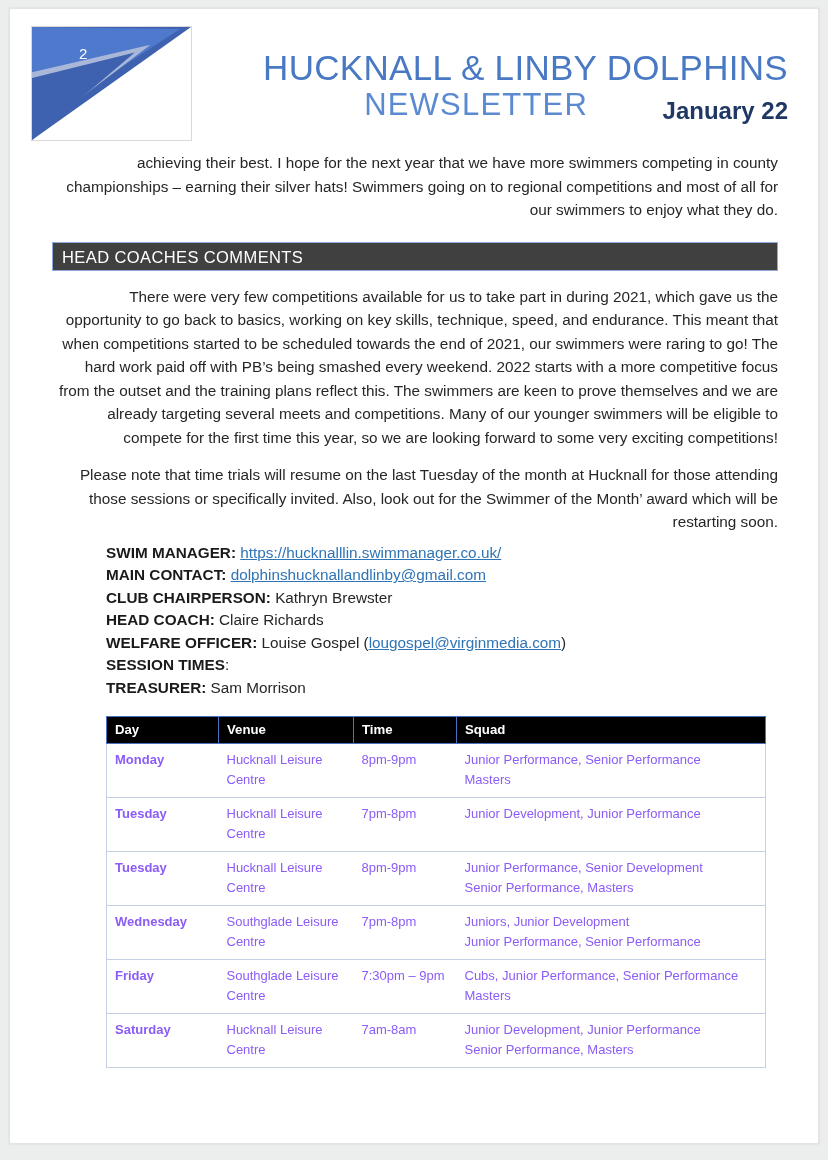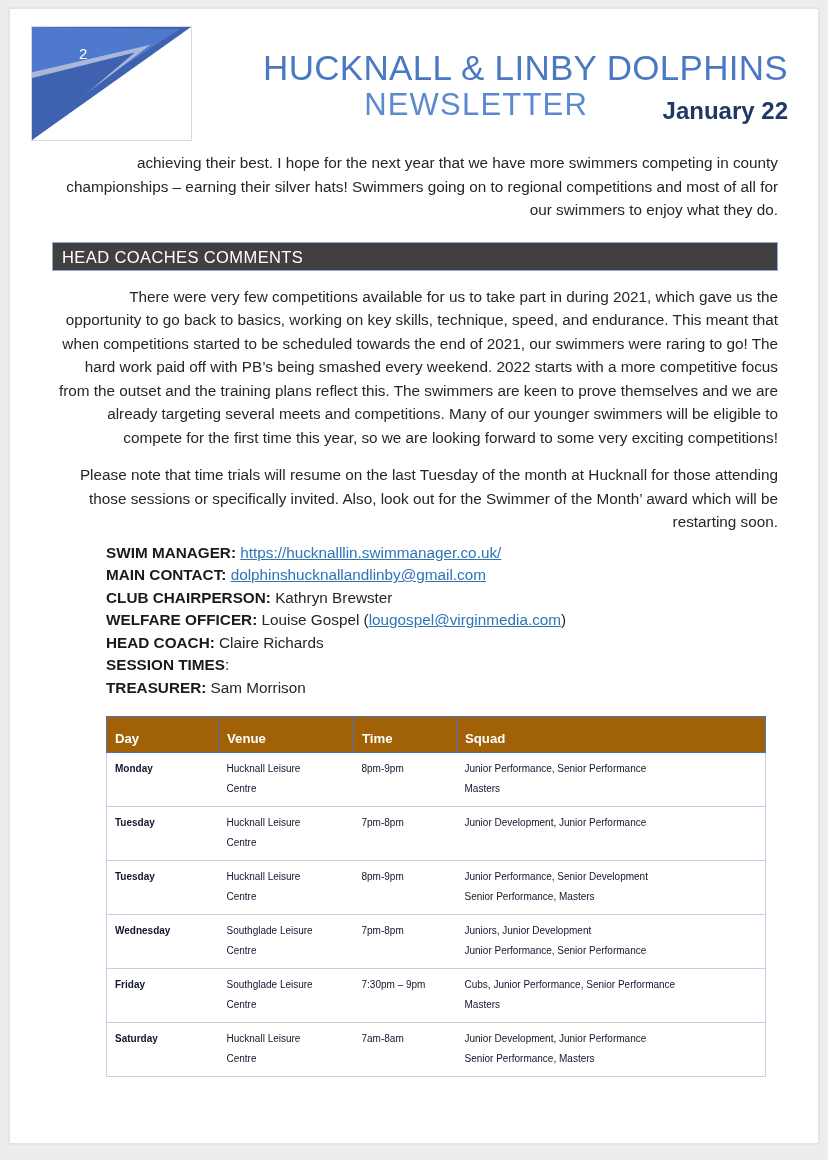--- a/index.html
+++ b/index.html
@@ -162,32 +162,32 @@
 
   
   .sessions-table {
     margin: 9px 0 0 96px;
     width: 623px;
     border-collapse: collapse;
     table-layout: fixed;
     font-family: "Liberation Sans", sans-serif;
   }
   .sessions-table th {
-    background: #a16207;
+    background: #000000;
     color: #ffffff;
     font-size: 13.2px;
     font-weight: bold;
     text-align: left;
-    padding: 14px 0 5px 8px;
+    padding: 5px 0 5px 8px;
     border: 1px solid #4a72c0;
     line-height: 16px;
   }
   .sessions-table td {
-    font-size: 10px;
-    color: #0f172a;
+    font-size: 13px;
+    color: #8b5cf6;
     vertical-align: top;
     padding: 6px 4px 7px 8px;
     border: 1px solid #c6cfe6;
     border-left: none;
     border-right: none;
     line-height: 20px;
   }
   .sessions-table td.first-col {
     border-left: 1px solid #c6cfe6;
     font-weight: bold;
@@ -254,28 +254,28 @@
         <span class="ki-label">MAIN CONTACT:</span>
         <a class="ki-link" href="#">dolphinshucknallandlinby@gmail.com</a>
       </div>
 
       <div class="ki-line">
         <span class="ki-label">CLUB CHAIRPERSON:</span>
         <span>Kathryn Brewster</span>
       </div>
 
       <div class="ki-line">
+        <span class="ki-label">HEAD COACH:</span>
+        <span>Claire Richards</span>
+      </div>
+
+      <div class="ki-line">
         <span class="ki-label">WELFARE OFFICER:</span>
         <span>Louise Gospel</span>
         <span>(</span><a class="ki-link" href="#">lougospel@virginmedia.com</a><span>)</span>
-      </div>
-
-      <div class="ki-line">
-        <span class="ki-label">HEAD COACH:</span>
-        <span>Claire Richards</span>
       </div>
 
       <div class="ki-line"><span class="ki-label">SESSION TIMES</span><span>:</span>
       </div>
 
       <div class="ki-line">
         <span class="ki-label">TREASURER:</span>
         <span>Sam Morrison</span>
       </div>
 

